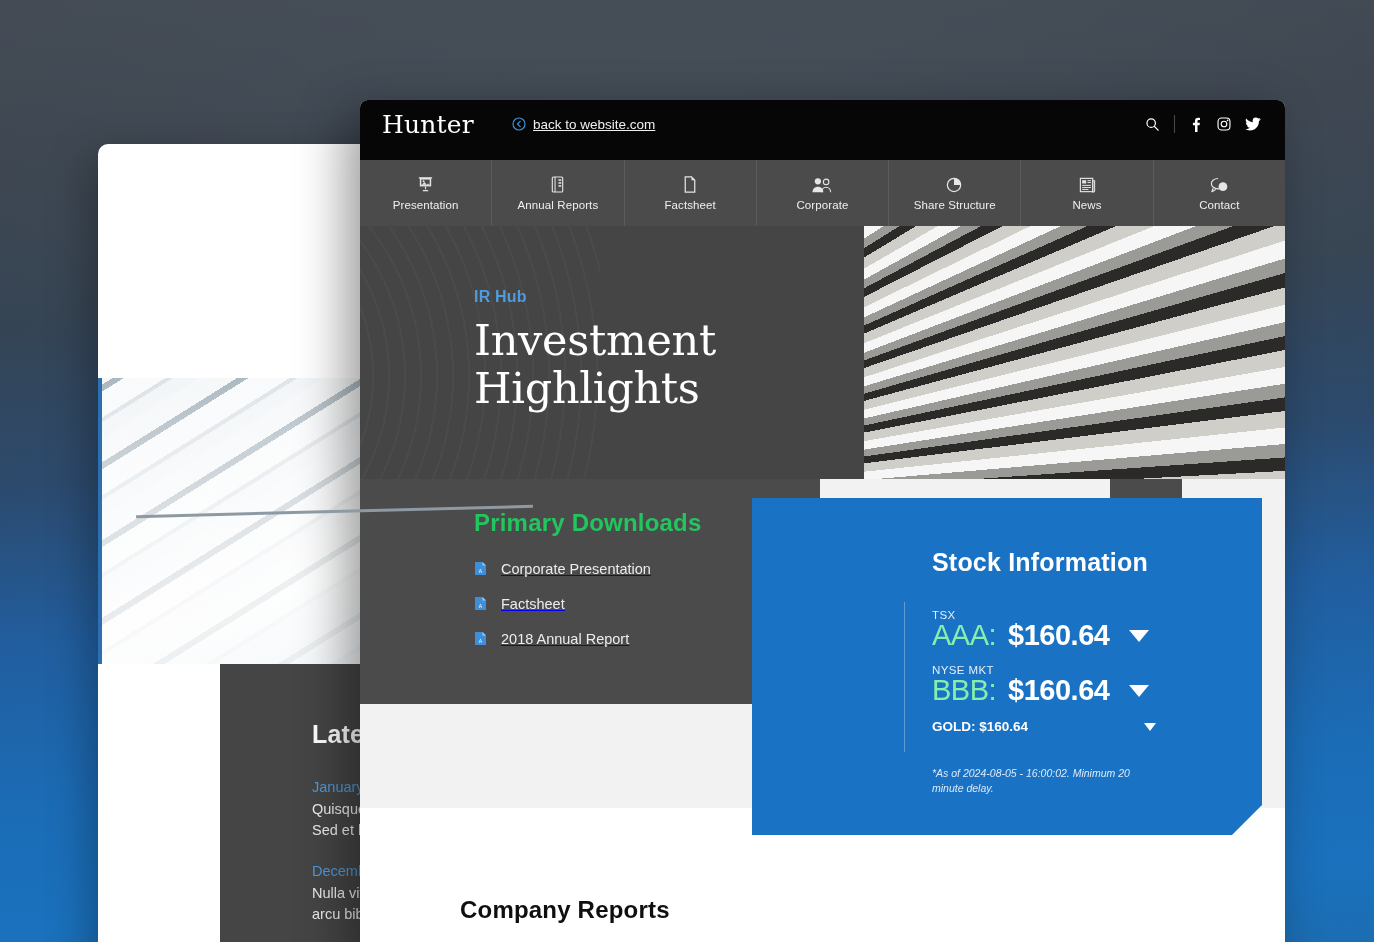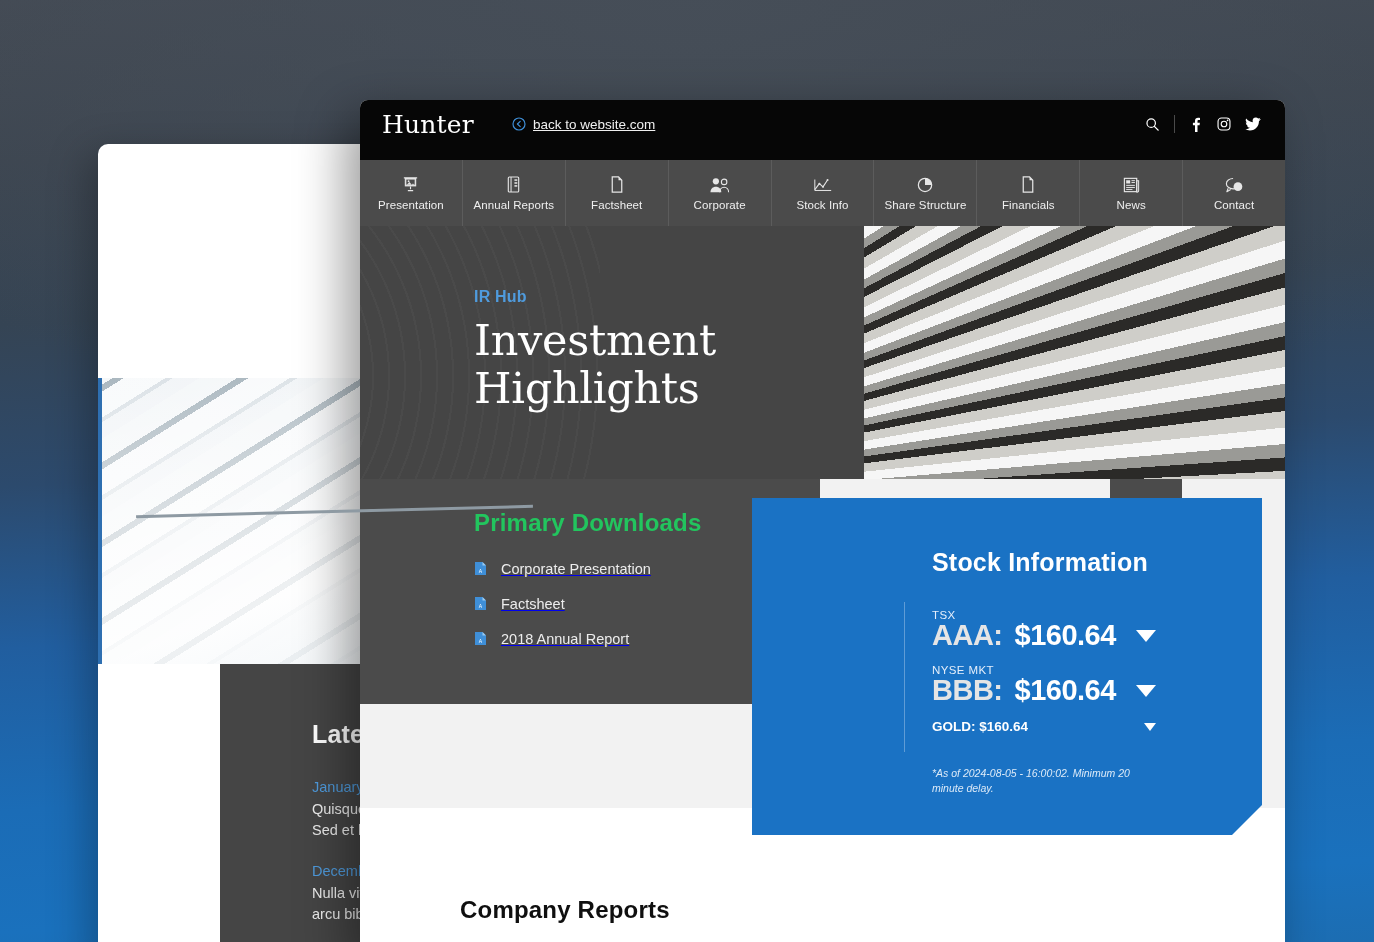--- a/index.html
+++ b/index.html
@@ -193,21 +193,21 @@
   }
   .stock-inner { padding: 50px 0 14px 180px; position:relative; height:100%; }
   .stock-title { font-size: 25px; font-weight: 700; letter-spacing:.2px; }
   .stock-rule {
     position:absolute; left: 152px; top: 104px; width: 1px; height: 150px;
     background: rgba(255,255,255,0.30);
   }
   .stock-rows { margin-top: 32px; }
   .exch { font-size: 11.5px; color:#e4eefb; letter-spacing:.4px; }
   .qrow { display:flex; align-items:center; gap: 12px; margin-top:-2px; margin-bottom: 12px; }
-  .qsym { font-size: 29px; font-weight:700; color:#e5e5e5; letter-spacing:-.5px; }
+  .qsym { font-size: 29px; font-weight:400; color:#86efac; letter-spacing:-.5px; }
   .qprice { font-size: 29px; font-weight:700; color:#ffffff; letter-spacing:-.5px; }
   .caret { width:0;height:0;border-left:10px solid transparent;border-right:10px solid transparent;border-top:12px solid #fff; margin-left: 8px; }
   .caret.sm { border-left-width:6px;border-right-width:6px;border-top-width:8px; }
   .gold-row { display:flex; align-items:center; margin-top: 6px; width: 224px; font-weight: bold; }
   .gold-txt { font-size: 13.5px; color:#fff; }
   .gold-caret { margin-left:auto; }
   .stock-note {
     position:absolute; left: 180px; top: 268px; width: 210px;
     font-size: 10.5px; font-style: italic; color:#dceaf8; line-height:1.45;
   }
@@ -351,52 +351,31 @@
         <svg width="22" height="18" viewBox="0 0 24 18">
           <circle cx="7.5" cy="5" r="3.4" fill="#e6e6e6"></circle>
           <path d="M1.6 17c0-3.6 2.6-6 5.9-6s5.9 2.4 5.9 6z" fill="#e6e6e6"></path>
           <circle cx="16.5" cy="5.6" r="3" fill="none" stroke="#e6e6e6" stroke-width="1.2"></circle>
           <path d="M11.6 17c0-3.3 2.2-5.6 4.9-5.6s4.9 2.3 4.9 5.6" fill="none" stroke="#e6e6e6" stroke-width="1.2"></path>
         </svg>
       </span>
       <span class="nav-lbl">Corporate</span>
     </div>
 
-    <div class="nav-item">
-      <span class="nav-ico">
-        <svg width="20" height="18" viewBox="0 0 22 18" fill="none" stroke="#e6e6e6" stroke-width="1.2">
-          <path d="M2 14 L7 7.5 L11 11 L16 3.5"></path>
-          <path d="M2 3v12h18" stroke-width="1.1"></path>
-          <circle cx="7" cy="7.5" r="1.1" fill="#e6e6e6" stroke="none"></circle>
-          <circle cx="11" cy="11" r="1.1" fill="#e6e6e6" stroke="none"></circle>
-          <circle cx="16" cy="3.5" r="1.1" fill="#e6e6e6" stroke="none"></circle>
-        </svg>
-      </span>
-      <span class="nav-lbl">Stock Info</span>
-    </div>
 
     <div class="nav-item">
       <span class="nav-ico">
         <svg width="19" height="19" viewBox="0 0 20 20">
           <circle cx="9.5" cy="10.5" r="7" fill="none" stroke="#e6e6e6" stroke-width="1.3"></circle>
           <path d="M9.5 10.5 V3.5 A7 7 0 0 1 16.5 10.5 Z" fill="#e6e6e6"></path>
         </svg>
       </span>
       <span class="nav-lbl">Share Structure</span>
     </div>
 
-    <div class="nav-item">
-      <span class="nav-ico">
-        <svg width="16" height="19" viewBox="0 0 16 20">
-          <path d="M3 2h6.6L13 5.6V18H3z" fill="none" stroke="#e6e6e6" stroke-width="1.3"></path>
-          <path d="M9.6 2v3.6H13" fill="#e6e6e6" stroke="none"></path>
-        </svg>
-      </span>
-      <span class="nav-lbl">Financials</span>
-    </div>
 
     <div class="nav-item">
       <span class="nav-ico">
         <svg width="19" height="18" viewBox="0 0 20 18">
           <rect x="2.5" y="2" width="13" height="14" fill="none" stroke="#e6e6e6" stroke-width="1.2"></rect>
           <rect x="4.4" y="4" width="4.2" height="3.4" fill="#e6e6e6"></rect>
           <line x1="10" y1="4.4" x2="13.6" y2="4.4" stroke="#e6e6e6" stroke-width="1"></line>
           <line x1="10" y1="6.4" x2="13.6" y2="6.4" stroke="#e6e6e6" stroke-width="1"></line>
           <line x1="4.4" y1="9.4" x2="13.6" y2="9.4" stroke="#e6e6e6" stroke-width="1"></line>
           <line x1="4.4" y1="11.6" x2="13.6" y2="11.6" stroke="#e6e6e6" stroke-width="1"></line>

